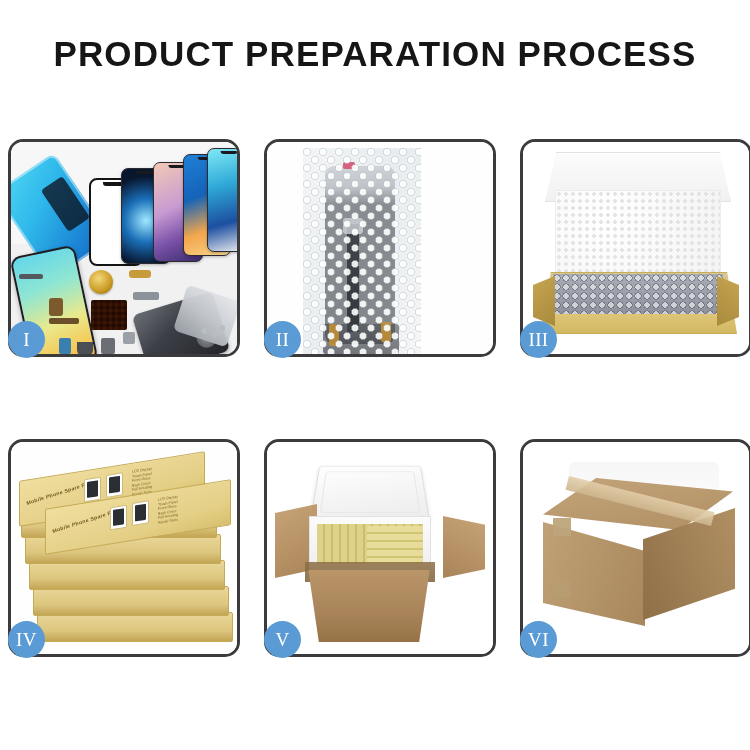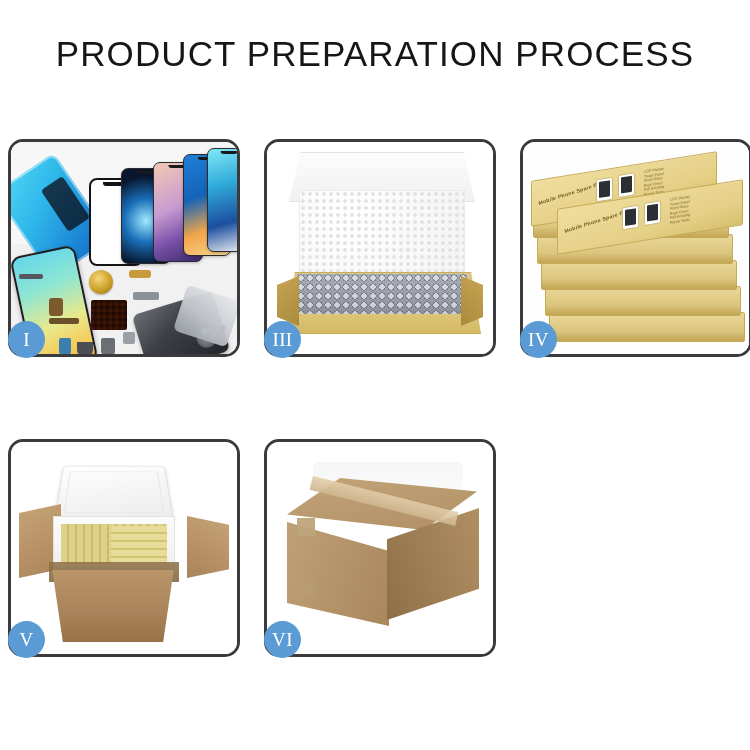--- a/index.html
+++ b/index.html
@@ -7,21 +7,21 @@
     width: 750px; height: 750px;
     background: #ffffff;
     font-family: "Liberation Sans", sans-serif;
     overflow: hidden;
   }
   #root { position: relative; width: 750px; height: 750px; background: #fff; }
 
   
   .header { position: absolute; top: 0; left: 0; width: 750px; text-align: center; }
   .title {
-    font-size: 35px; font-weight: 400; letter-spacing: 1.1px;
+    font-size: 35px; font-weight: 700; letter-spacing: 1.1px;
     color: #161616; line-height: 1; padding-top: 36px;
     font-family: "Liberation Sans", sans-serif;
   }
   .subtitle {
     font-size: 14.6px; color: #1d1d1d; line-height: 1;
     padding-top: 18px; letter-spacing: 0.05px;
   }
 
   
   .grid {
@@ -406,20 +406,35 @@
         <div class="sp spF"></div>
         <div class="sp spG"></div>
         <div class="sp spH"></div>
         <div class="sp spI"></div>
         <div class="tool"></div>
         <div class="screws"></div>
       </div>
       <div class="badge">I</div>
     </div>
 
+    <div class="panel">
+      <div class="panel-inner p2">
+        <div class="bagwrap">
+          <div class="inner-screen"></div>
+          <div class="flexcable"></div>
+          <div class="connpad"></div>
+          <div class="tapebit"></div>
+          <div class="bottompack"></div>
+          <div class="goldtab gt1"></div>
+          <div class="goldtab gt2"></div>
+          <div class="bubbles"></div>
+        </div>
+      </div>
+      <div class="badge">II</div>
+    </div>
 
     <div class="panel">
       <div class="panel-inner p3">
         <div class="lid-back"></div>
         <div class="foam"></div>
         <div class="boxbase"></div>
         <div class="bubbletray"></div>
         <div class="flapL"></div>
         <div class="flapR"></div>
       </div>

